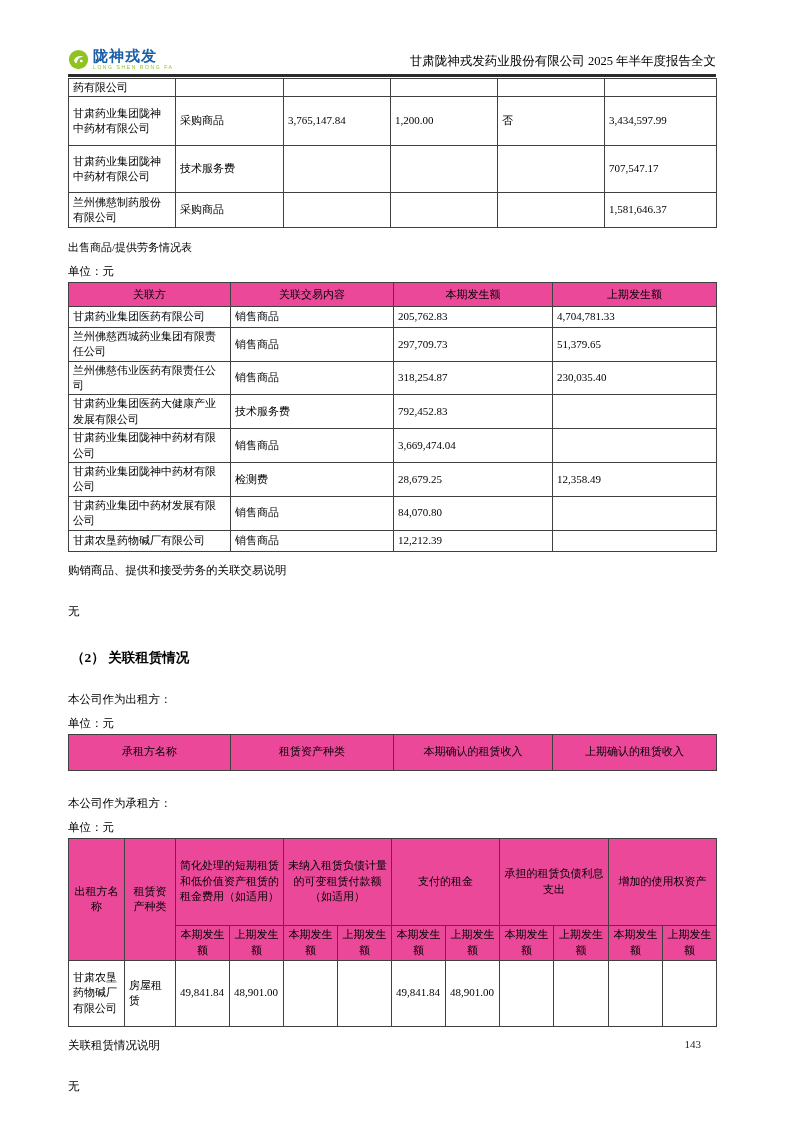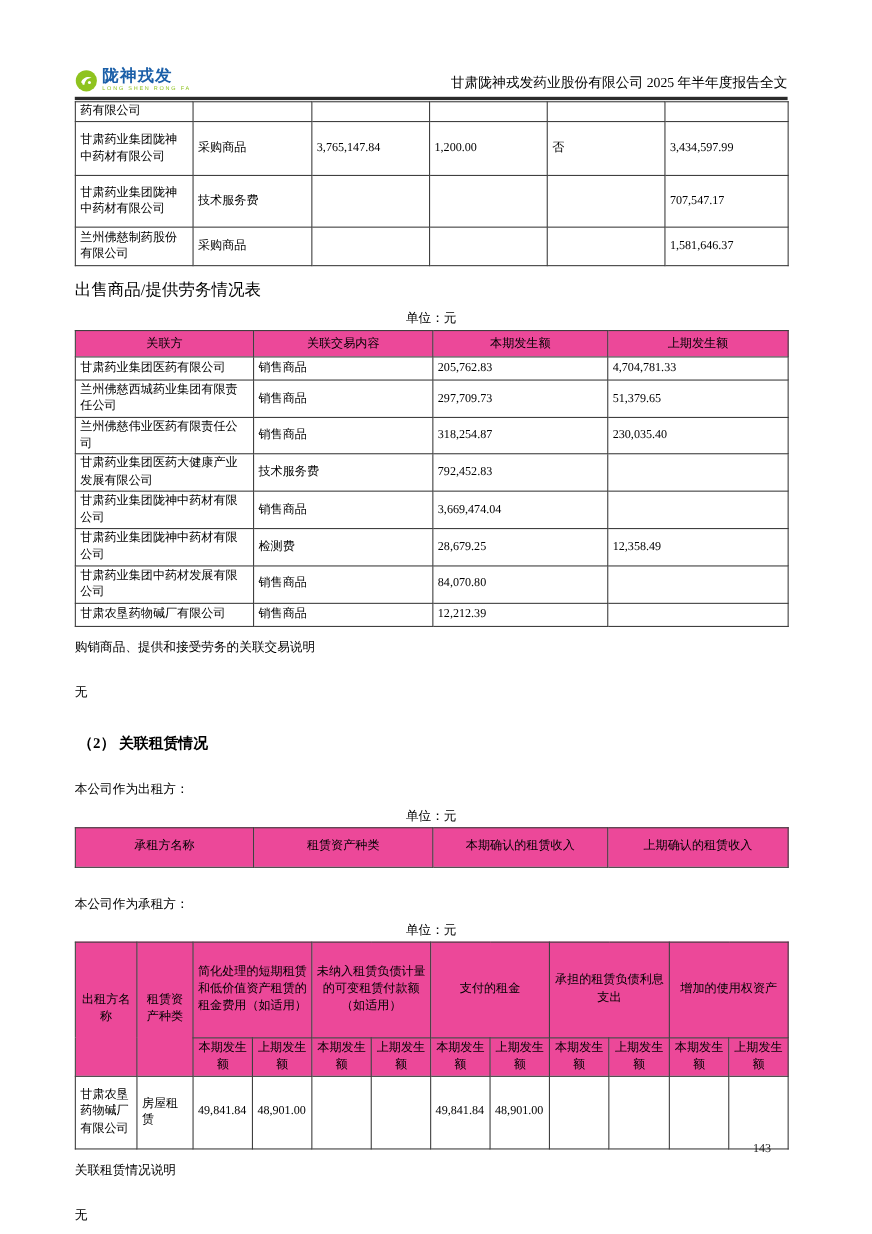--- a/index.html
+++ b/index.html
@@ -4,32 +4,32 @@
 <style>
   html,body { margin:0; padding:0; background:#ffffff; }
   .page {
     position:relative; width:793px; height:1122px; background:#ffffff;
     font-family:"Liberation Serif","DejaVu Serif",serif; color:#000;
     overflow:hidden;
   }
   .content { position:absolute; left:68px; top:0; width:648px; }
 
   
-  .pg-header { display:flex; align-items:flex-end; justify-content:space-between; padding-top:61px; height:23px; }
+  .pg-header { display:flex; align-items:flex-end; justify-content:space-between; padding-top:47px; height:23px; }
   .logo { display:flex; align-items:center; gap:4px; }
   .logo-mark { width:21px; height:21px; }
   .logo-textcol { display:flex; flex-direction:column; line-height:1; }
   .logo-cn { font-size:15px; font-weight:bold; color:#1b5fa8; letter-spacing:1px; font-family:"Liberation Sans",sans-serif; }
   .logo-en { font-size:5px; color:#8fc31f; letter-spacing:1.6px; margin-top:2px; font-family:"Liberation Sans",sans-serif; }
   .report-title { font-size:12.5px; color:#000; }
   .header-rule { height:2.5px; background:#2b2b2b; margin-top:4px; }
 
   
-  .caption { font-size:15px; margin:12px 0 0 0; }
-  .unit { font-size:11.5px; text-align:center; margin:9px 0 3px 0; }
+  .caption { font-size:11px; margin:12px 0 0 0; }
+  .unit { font-size:11.5px; text-align:left; margin:9px 0 3px 0; }
   .note { font-size:11.5px; margin:11px 0 0 0; }
   .none-val { font-size:11.5px; margin:26px 0 0 0; }
   .section-heading { font-size:13.5px; font-weight:bold; margin:30px 0 0 3px; }
   .intro { font-size:11.5px; margin:25px 0 0 0; }
 
   
   table.t { border-collapse:collapse; width:648px; table-layout:fixed; font-size:11px; margin-top:1px; }
   table.t td, table.t th {
     border:1px solid #404040; padding:1px 4px; line-height:1.4;
     vertical-align:middle; word-break:break-all; font-weight:normal;

